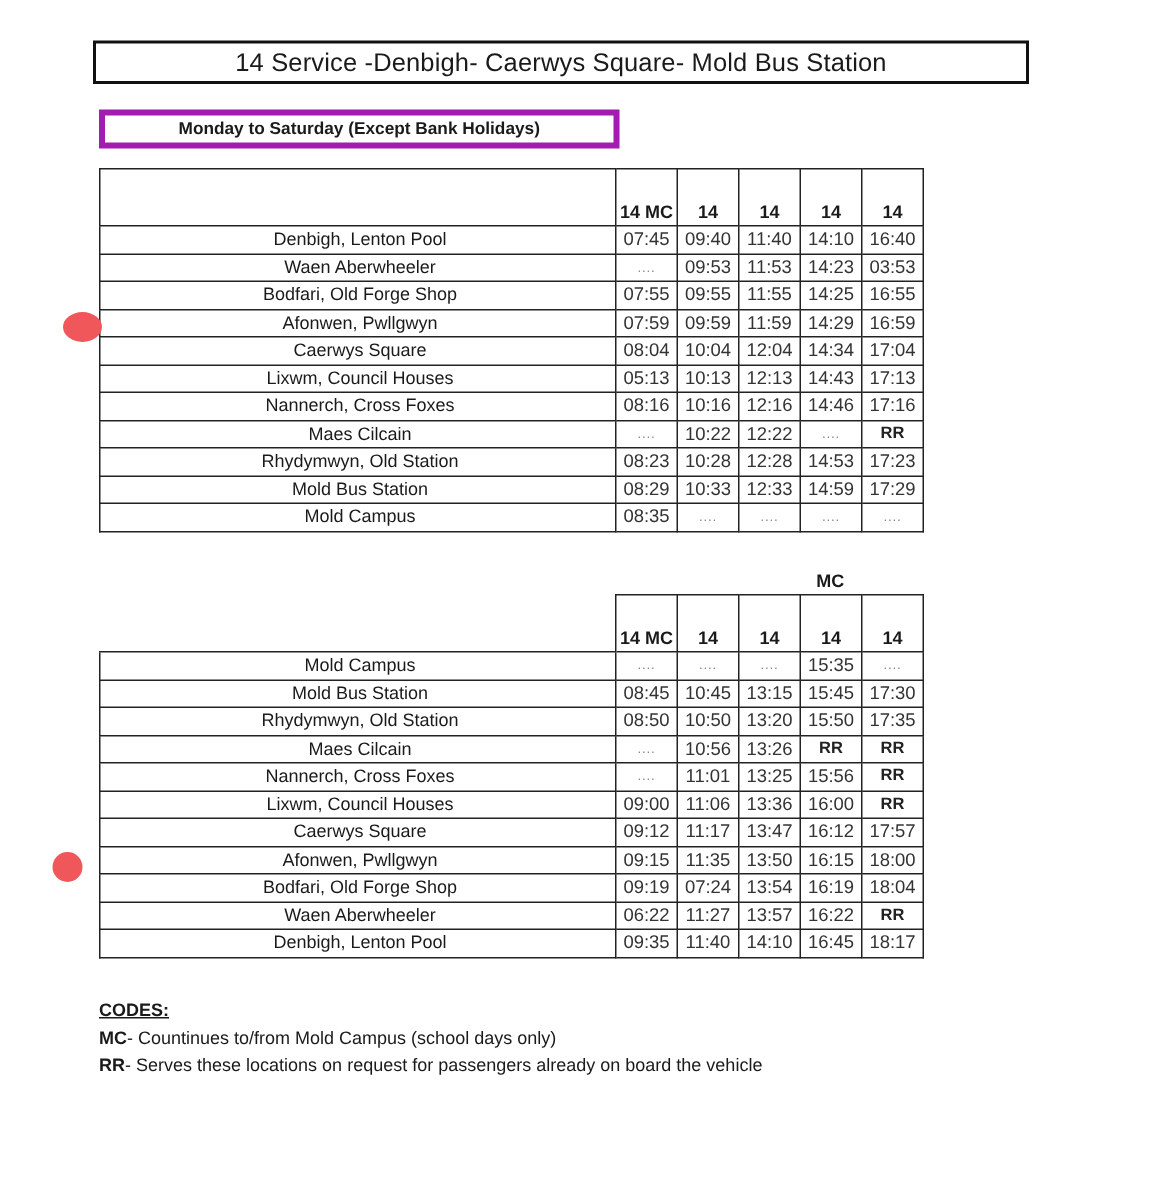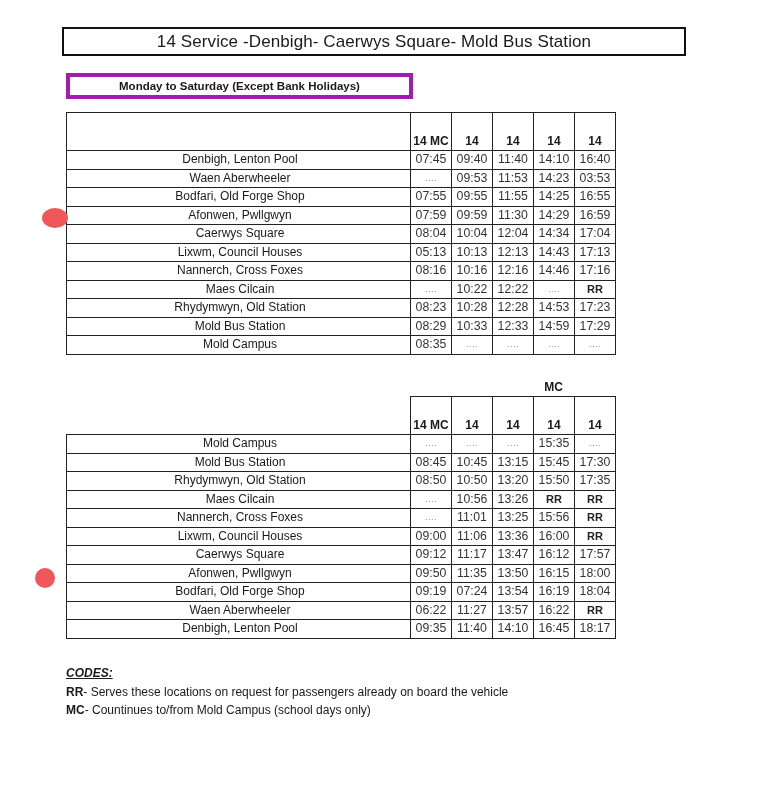--- a/index.html
+++ b/index.html
@@ -17,21 +17,21 @@
   table.tt td.t { width: 40px; text-align: center; color: #333; font-size: 12.3px; }
   table.tt td.t.rr { font-weight: bold; color: #222; font-size: 11px; }
   table.tt td.t.dots { color: #888; font-size: 9px; letter-spacing: 0.5px; }
   table.tt th.h { width: 40px; text-align: center; vertical-align: bottom; font-size: 12px; font-weight: bold; height: 36px; line-height: 15px; padding-bottom: 1px; margin-top: 39px; }
   table.tt th.blank { border-bottom: 1.5px solid #222; }
   #t1 { left: 66px; top: 112px; }
   #t2 { left: 66px; top: 396px; }
   #t2 th.nob { border: none; border-bottom: 1.5px solid #222; }
   .mc-label { position: absolute; left: 533px; top: 380px; width: 41px; text-align: center; font-size: 12px; font-weight: bold; }
   .codes { position: absolute; left: 66px; top: 664px; font-size: 12px; line-height: 18.5px; }
-  .codes .head { font-weight: bold; text-decoration: underline; font-style: italic; }
+  .codes .head { font-weight: bold; text-decoration: underline; }
   .codes b { font-weight: bold; }
   .dot { position: absolute; width: 22px; height: 20px; border-radius: 50%; background: #f0575a; }
   #dot1 { left: 42px; top: 208px; width: 26px; height: 20px; }
   #dot2 { left: 35px; top: 568px; width: 20px; height: 20px; }
 </style>
 </head>
 <body>
 
 <div class="title-box">14 Service -Denbigh- Caerwys Square- Mold Bus Station</div>
 <div class="sub-box">Monday to Saturday (Except Bank Holidays)</div>
@@ -69,21 +69,21 @@
         <td class="t">07:55</td>
         <td class="t">09:55</td>
         <td class="t">11:55</td>
         <td class="t">14:25</td>
         <td class="t">16:55</td>
       </tr>
       <tr>
         <td class="stop">Afonwen, Pwllgwyn</td>
         <td class="t">07:59</td>
         <td class="t">09:59</td>
-        <td class="t">11:30</td>
+        <td class="t">11:59</td>
         <td class="t">14:29</td>
         <td class="t">16:59</td>
       </tr>
       <tr>
         <td class="stop">Caerwys Square</td>
         <td class="t">08:04</td>
         <td class="t">10:04</td>
         <td class="t">12:04</td>
         <td class="t">14:34</td>
         <td class="t">17:04</td>
@@ -204,21 +204,21 @@
       <tr>
         <td class="stop">Caerwys Square</td>
         <td class="t">09:12</td>
         <td class="t">11:17</td>
         <td class="t">13:47</td>
         <td class="t">16:12</td>
         <td class="t">17:57</td>
       </tr>
       <tr>
         <td class="stop">Afonwen, Pwllgwyn</td>
-        <td class="t">09:50</td>
+        <td class="t">09:15</td>
         <td class="t">11:35</td>
         <td class="t">13:50</td>
         <td class="t">16:15</td>
         <td class="t">18:00</td>
       </tr>
       <tr>
         <td class="stop">Bodfari, Old Forge Shop</td>
         <td class="t">09:19</td>
         <td class="t">07:24</td>
         <td class="t">13:54</td>
@@ -239,18 +239,18 @@
         <td class="t">11:40</td>
         <td class="t">14:10</td>
         <td class="t">16:45</td>
         <td class="t">18:17</td>
       </tr>
     </tbody>
 </table>
 
 <div class="codes">
   <div class="head">CODES:</div>
+  <div><b>MC</b><span>- Countinues to/from Mold Campus (school days only)</span></div>
   <div><b>RR</b><span>- Serves these locations on request for passengers already on board the vehicle</span></div>
-  <div><b>MC</b><span>- Countinues to/from Mold Campus (school days only)</span></div>
 </div>
 
 <div class="dot" id="dot1" style="background: rgb(240, 87, 90);"></div>
 <div class="dot" id="dot2" style="background: rgb(240, 87, 90);"></div>
 
 </body></html>

